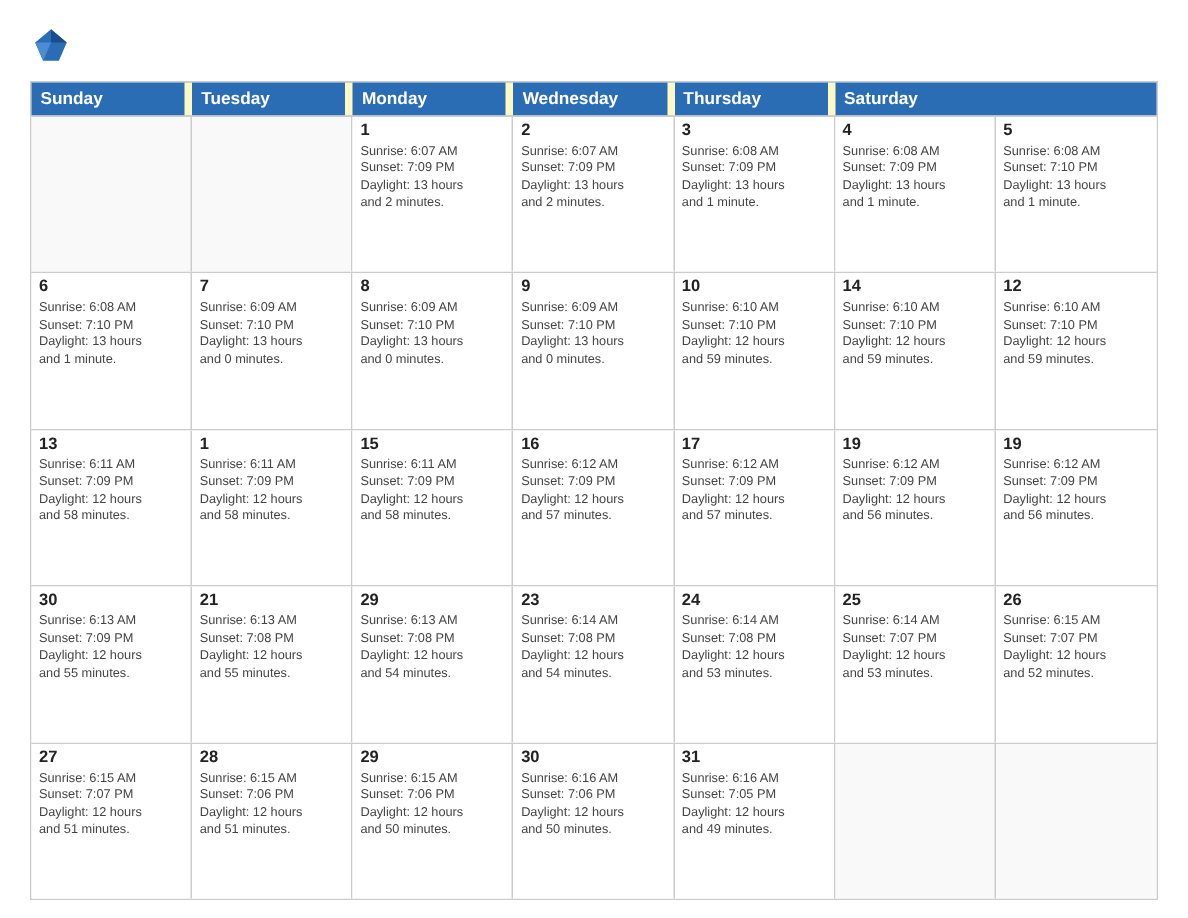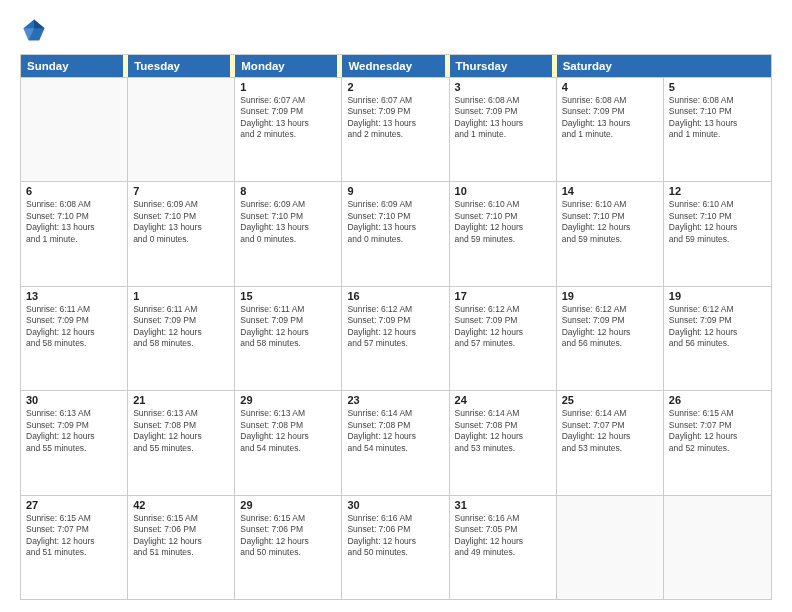--- a/index.html
+++ b/index.html
@@ -341,21 +341,21 @@
         </div>
         <div class="cal-row">
           <div class="cal-cell">
             <span class="day-num">27</span>
             <div class="day-detail" style="white-space: pre-line;">Sunrise: 6:15 AM
 Sunset: 7:07 PM
 Daylight: 12 hours
 and 51 minutes.</div>
           </div>
           <div class="cal-cell">
-            <span class="day-num">42</span>
+            <span class="day-num">28</span>
             <div class="day-detail" style="white-space: pre-line;">Sunrise: 6:15 AM
 Sunset: 7:06 PM
 Daylight: 12 hours
 and 51 minutes.</div>
           </div>
           <div class="cal-cell">
             <span class="day-num">29</span>
             <div class="day-detail" style="white-space: pre-line;">Sunrise: 6:15 AM
 Sunset: 7:06 PM
 Daylight: 12 hours

